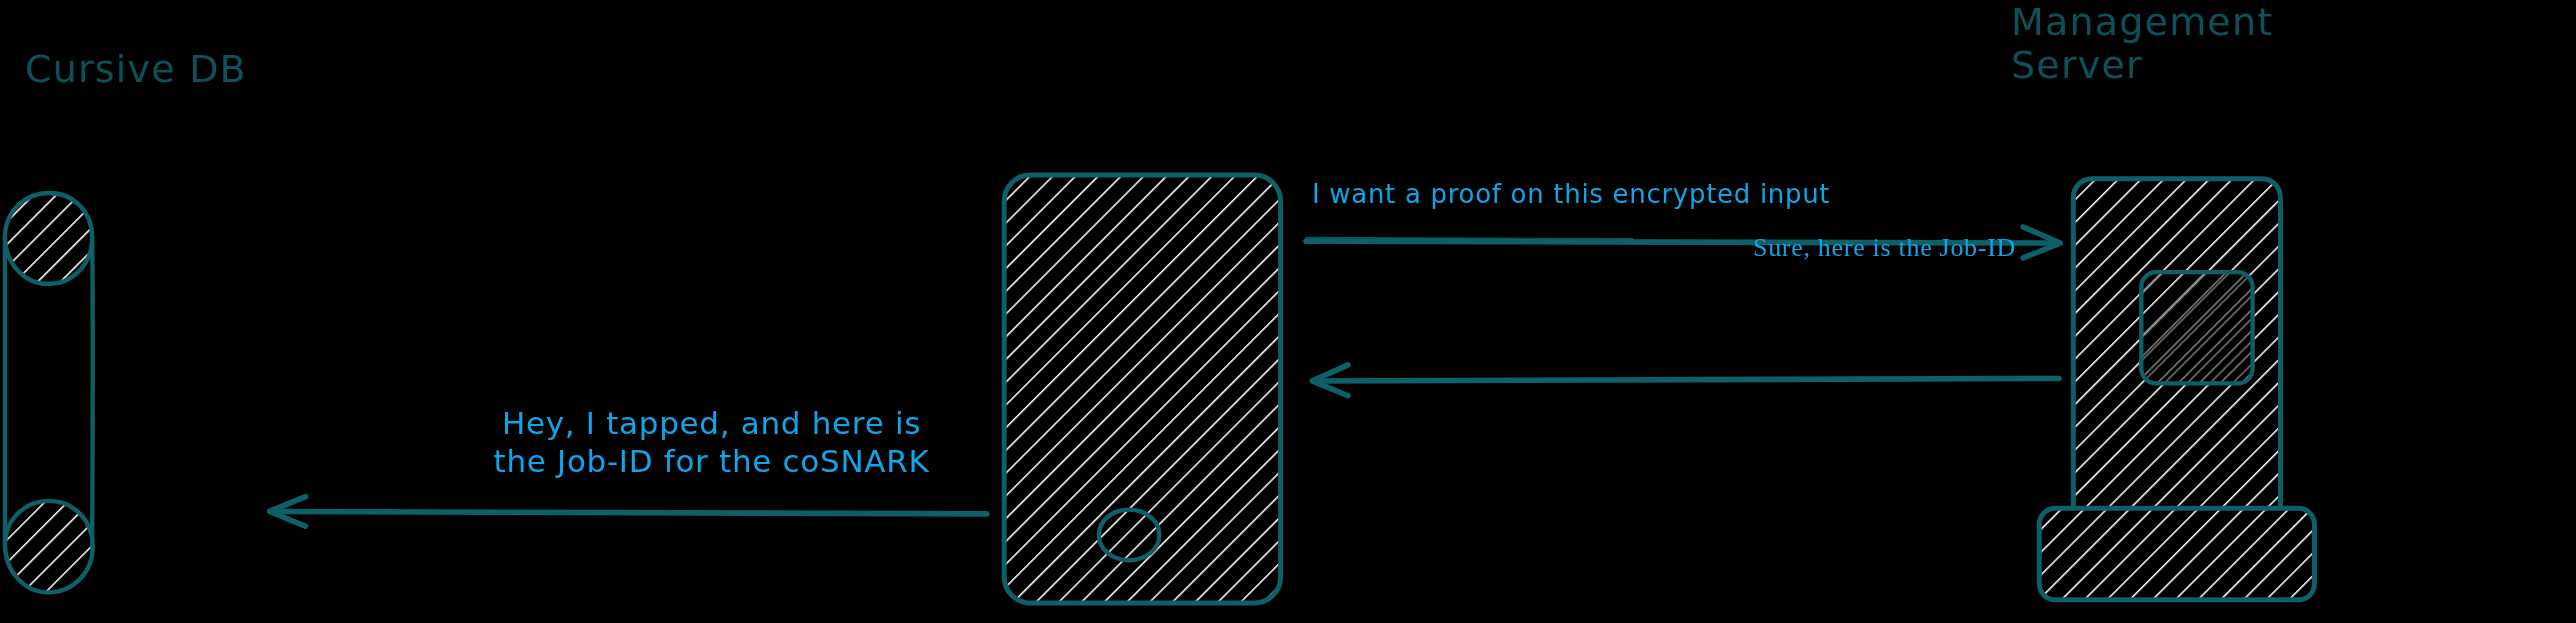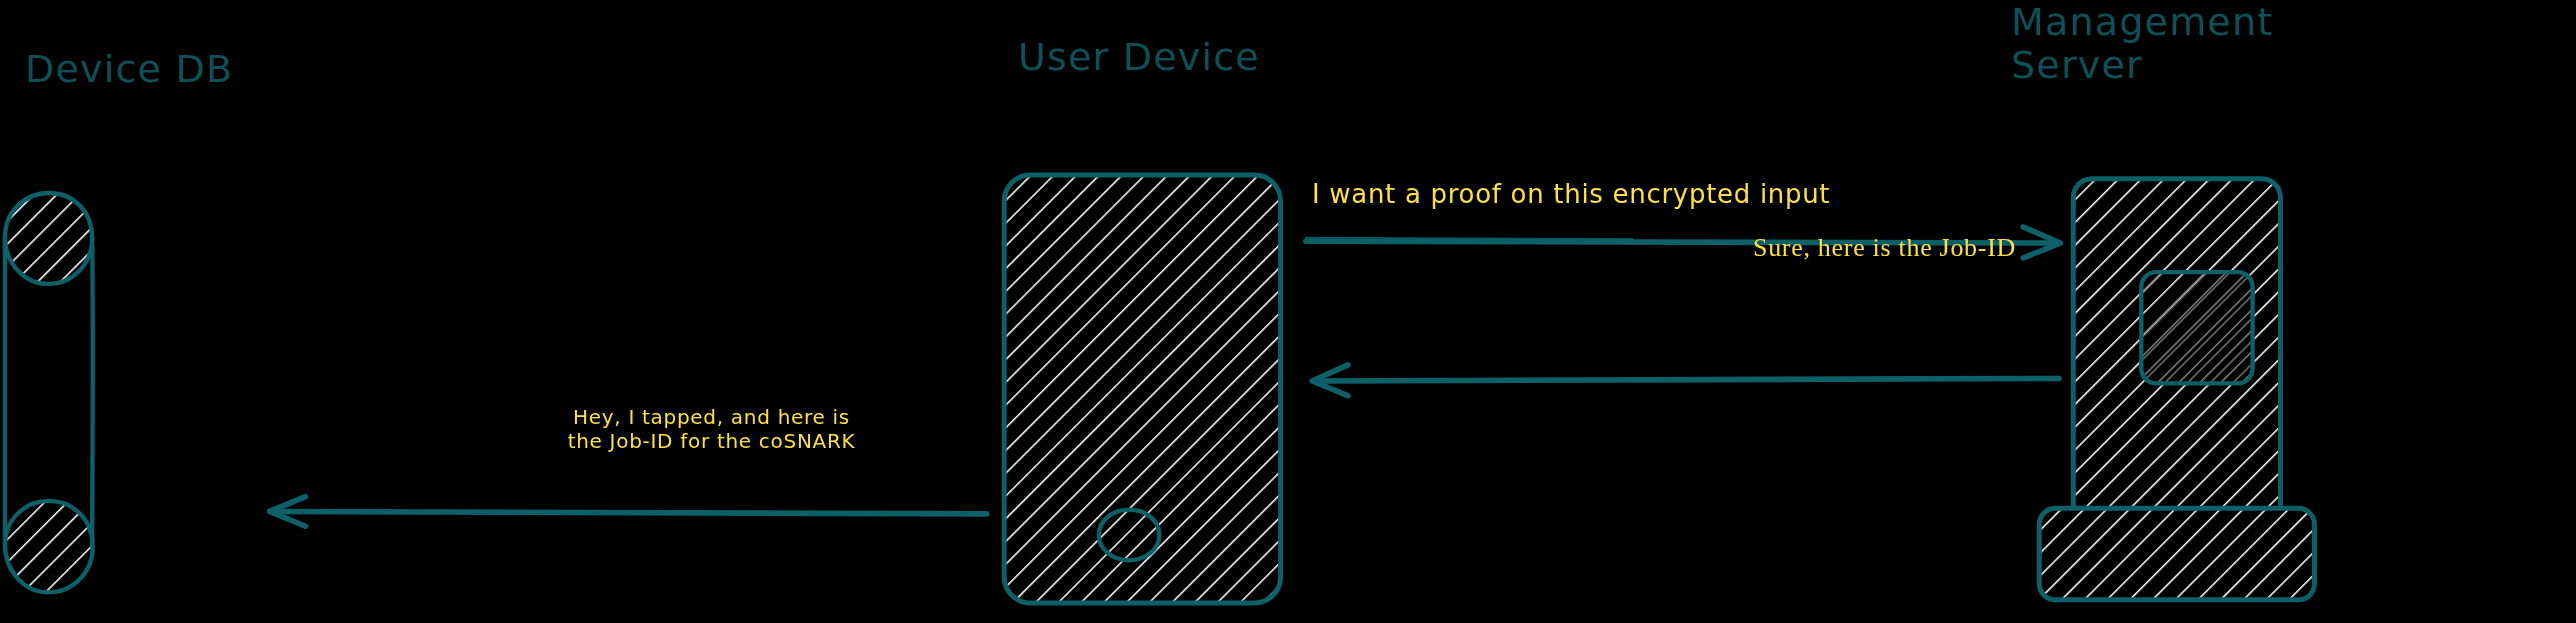--- a/index.html
+++ b/index.html
@@ -24,34 +24,34 @@
     color: #0d5058;
     font-family: "DejaVu Sans", sans-serif;
     font-weight: 400;
     letter-spacing: 1.2px;
     white-space: pre-line;
     line-height: 1.12;
     user-select: none;
   }
   .msg-label {
     position: absolute;
-    color: #fde047;
+    color: #0ea5e9;
     font-family: "DejaVu Sans", sans-serif;
     font-weight: 400;
     letter-spacing: 0.7px;
     white-space: pre-line;
     line-height: 1.22;
     user-select: none;
   }
   #title-db   { left: 25px;  top: 48px;  font-size: 38px; }
   #title-dev  { left: 1018px; top: 36px;  font-size: 38px; }
   #title-srv  { left: 2011px; top: 1.2px;   font-size: 38px; text-align: left; width: 557px; }
   #label-req  { left: 1312px; top: 179px;  font-size: 26px; }
   #label-res  { left: 1608px; top: 232px;  font-size: 26px; text-align: right; width: 408px; font-family: Liberation Serif, serif; }
-  #label-db   { left: 433px;  top: 405px;  font-size: 20px; text-align: center; width: 557px; }
+  #label-db   { left: 433px;  top: 405px;  font-size: 31px; text-align: center; width: 557px; }
 </style>
 </head>
 <body>
 
 <div id="stage">
 
   <svg class="layer" viewBox="0 0 4166 1009" xmlns="http://www.w3.org/2000/svg">
     <defs>
 
       <pattern id="hatch" width="26" height="26" patternUnits="userSpaceOnUse" patternTransform="rotate(45)">
@@ -117,23 +117,22 @@
       <path d="M2126,616 L3330,612" fill="none" stroke="#0d6068" stroke-width="9" stroke-linecap="round"></path>
       <path d="M2180,590 L2122,616 L2180,640" fill="none" stroke="#0d6068" stroke-width="9" stroke-linecap="round" stroke-linejoin="round"></path>
     </g>
 
     <g>
       <path d="M440,827 L1596,831" fill="none" stroke="#0d6068" stroke-width="9" stroke-linecap="round"></path>
       <path d="M494,803 L436,827 L494,851" fill="none" stroke="#0d6068" stroke-width="9" stroke-linecap="round" stroke-linejoin="round"></path>
     </g>
   </svg>
 
-  <div class="node-title" id="title-db">Device DB</div>
+  <div class="node-title" id="title-db">Cursive DB</div>
 
-  <div class="node-title" id="title-dev">User Device</div>
 
   <div class="node-title" id="title-srv">Management
 Server</div>
 
   <div class="msg-label" id="label-req">I want a proof on this encrypted input</div>
 
   <div class="msg-label" id="label-res">Sure, here is the Job-ID</div>
 
   <div class="msg-label" id="label-db">Hey, I tapped, and here is
 the Job-ID for the coSNARK</div>

